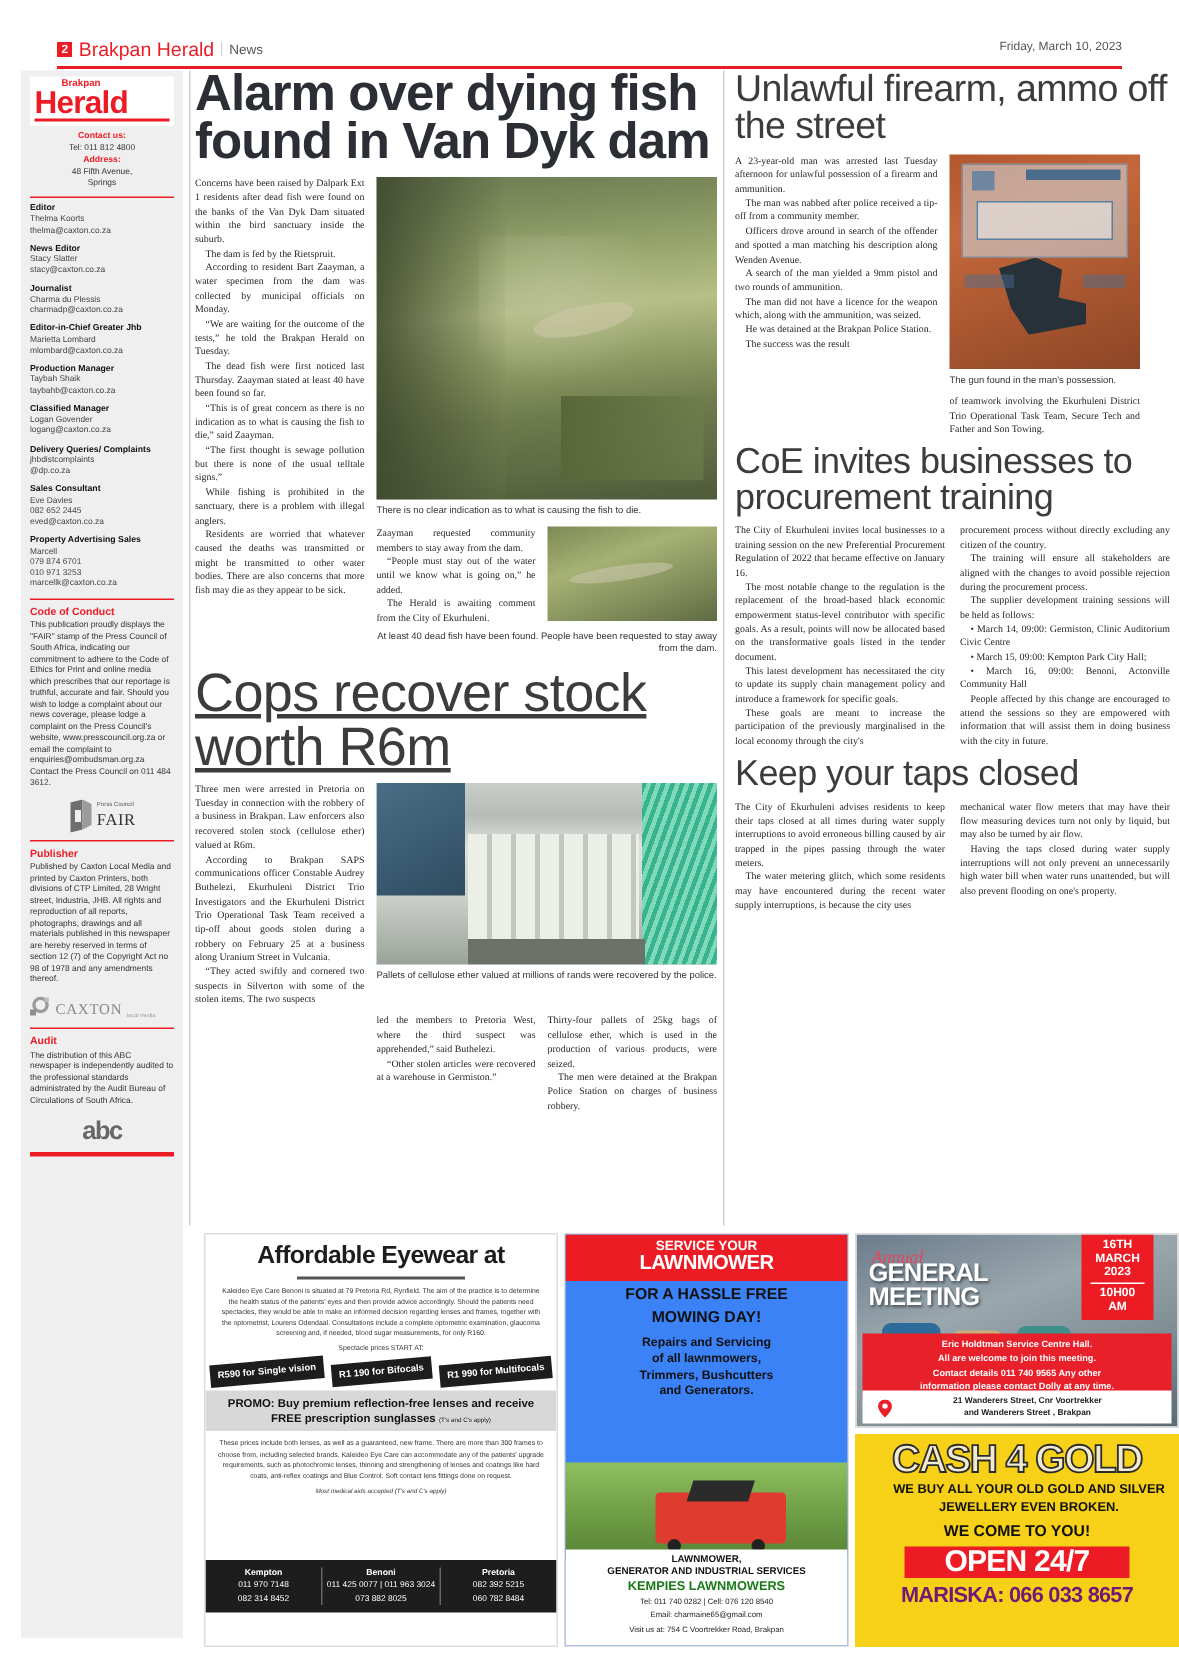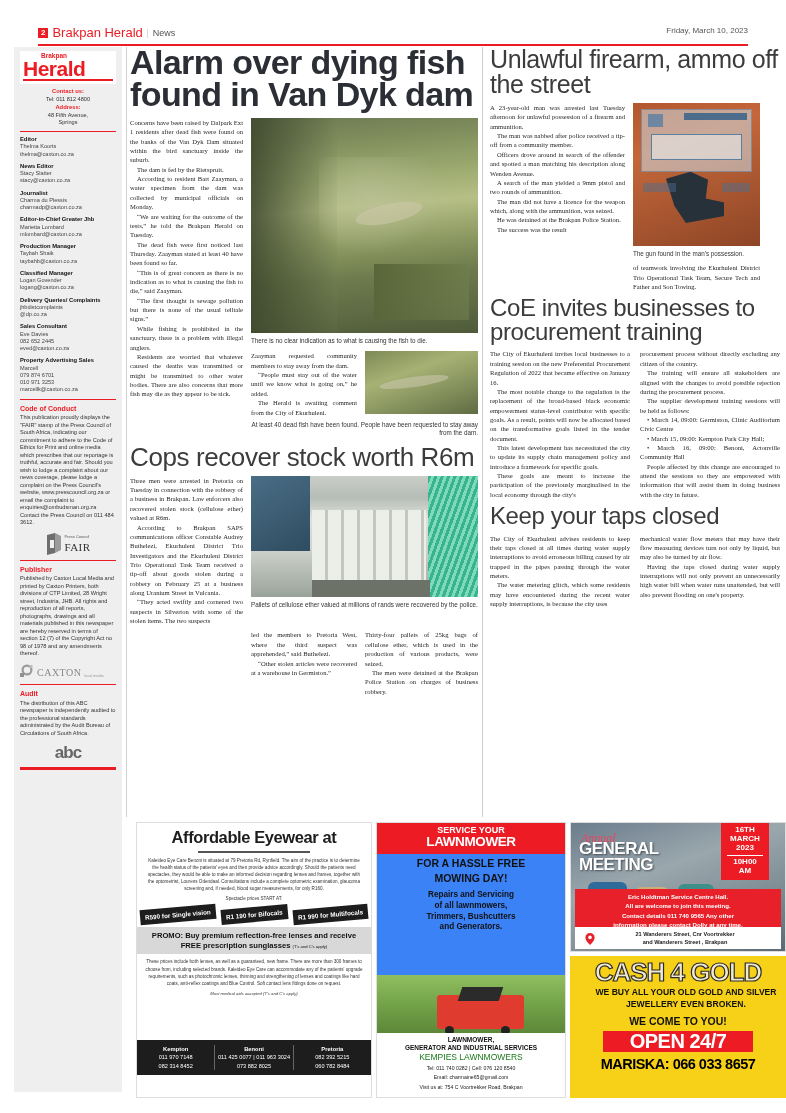--- a/index.html
+++ b/index.html
@@ -124,21 +124,21 @@
   .mower-hd { background:#ed1c24; color:#fff; font-family:"Liberation Sans",sans-serif;
      font-weight:bold; text-align:center; font-size:11.5px; padding:3px 0 4px 0; line-height:1.05; }
   .mower-sub { color:#111; font-family:"Liberation Sans",sans-serif; font-weight:bold;
      text-align:center; font-size:10.5px; line-height:1.08; padding:4px 4px 0 4px; }
   .mower-body { color:#111; font-family:"Liberation Sans",sans-serif; font-weight:bold;
      text-align:center; font-size:8.2px; line-height:1.3; padding:6px 8px 0 8px; }
   .mower-foot { position:absolute; bottom:0; left:0; right:0; background:#fff;
      text-align:center; padding:3px 4px 5px 4px; }
   .mower-brand { font-family:"Liberation Sans",sans-serif; font-weight:bold;
      font-size:6.5px; color:#111; line-height:1.25; }
-  .mower-brand2 { font-family:"Liberation Sans",sans-serif; font-weight:normal;
+  .mower-brand2 { font-family:"Liberation Sans",sans-serif; font-weight:bold;
      font-size:8.5px; color:#1a7a1a; line-height:1.2; }
   .mower-cont { font-family:"Liberation Sans",sans-serif; font-size:5.2px; color:#222;
      line-height:1.5; margin-top:2px; }
 
   .ad-agm { position:absolute; left:570px; top:822px; width:216px; height:130px;
      overflow:hidden; border:1px solid #ddd; }
   .agm-photo { position:absolute; inset:0; background:linear-gradient(160deg,#6b7c8c 0%,#9aa7ad 38%,#7d8b93 70%,#5c6a74 100%); }
   .agm-annual { position:absolute; left:10px; top:8px; color:#e8455c;
      font-family:"Liberation Serif",serif; font-style:italic; font-size:12px; }
   .agm-big { position:absolute; left:8px; top:18px; color:#fff;
@@ -163,21 +163,21 @@
      font-weight:bold; font-size:26px; color:#f2ead0; letter-spacing:-1px;
      -webkit-text-stroke:1.2px #2b2b2b; margin-top:3px; line-height:1; }
   .gold-l2 { text-align:center; font-family:"Liberation Sans",sans-serif; font-weight:bold;
      font-size:8.6px; color:#111; line-height:1.2; padding:2px 8px 0 24px; }
   .gold-l3 { text-align:center; font-family:"Liberation Sans",sans-serif; font-weight:bold;
      font-size:10.5px; color:#111; margin-top:5px; }
   .gold-open { background:#ed1c24; color:#fff; font-family:"Liberation Sans",sans-serif;
      font-weight:bold; font-size:20px; text-align:center; width:150px; margin:4px auto 0 auto;
      line-height:1.08; letter-spacing:-0.5px; }
   .gold-phone { text-align:center; font-family:"Liberation Sans",sans-serif; font-weight:bold;
-     font-size:14.5px; color:#000000; margin-top:4px; letter-spacing:-0.5px;}
+     font-size:14.5px; color:#701a75; margin-top:4px; letter-spacing:-0.5px;}
 </style>
 </head>
 <body>
 
 <div class="page">
 
   <div class="topbar">
     <div class="topbar-left">
       <span class="pagenum">2</span>
       <span class="pub-name">Brakpan Herald</span>
@@ -334,21 +334,21 @@
             <div style="width:113px;">
               <div class="photo" style="width:113px;height:63px;background:linear-gradient(160deg,#7e8a55 0%,#a6b174 35%,#8a9660 62%,#5f6b42 100%);">
                 <div style="position:absolute;left:12%;top:40%;width:62%;height:16%;background:rgba(200,198,170,.6);border-radius:50%;transform:rotate(-8deg);"></div>
               </div>
             </div>
           </div>
           <div class="caption" style="margin-top:4px;text-align:right;width:227px;">At least 40 dead fish have been found. People have been requested to stay away from the dam.</div>
         </div>
       </div>
 
-      <h2 class="head-sans" style="font-size:26px;margin-top:6px;">Cops recover stock worth R6m</h2>
+      <h2 class="head-sans" style="font-size:36px;margin-top:6px;text-decoration:underline;">Cops recover stock worth R6m</h2>
 
       <div style="display:flex;gap:8px;">
         <div style="width:113px;" class="body-txt">
           <p class="first">Three men were arrested in Pretoria on Tuesday in connection with the robbery of a business in Brakpan. Law enforcers also recovered stolen stock (cellulose ether) valued at R6m.</p>
           <p>According to Brakpan SAPS communications officer Constable Audrey Buthelezi, Ekurhuleni District Trio Investigators and the Ekurhuleni District Trio Operational Task Team received a tip-off about goods stolen during a robbery on February 25 at a business along Uranium Street in Vulcania.</p>
           <p>“They acted swiftly and cornered two suspects in Silverton with some of the stolen items. The two suspects</p>
         </div>
         <div style="width:227px;">
           <div class="photo" style="width:227px;height:121px;background:linear-gradient(180deg,#c9cdc8 0%,#b6bcb6 18%,#dfe2dc 35%,#cfd3cd 60%,#9aa39a 100%);">
             <div style="position:absolute;left:0;top:0;width:26%;height:62%;background:linear-gradient(150deg,#4a6e86,#2f4c60);"></div>

